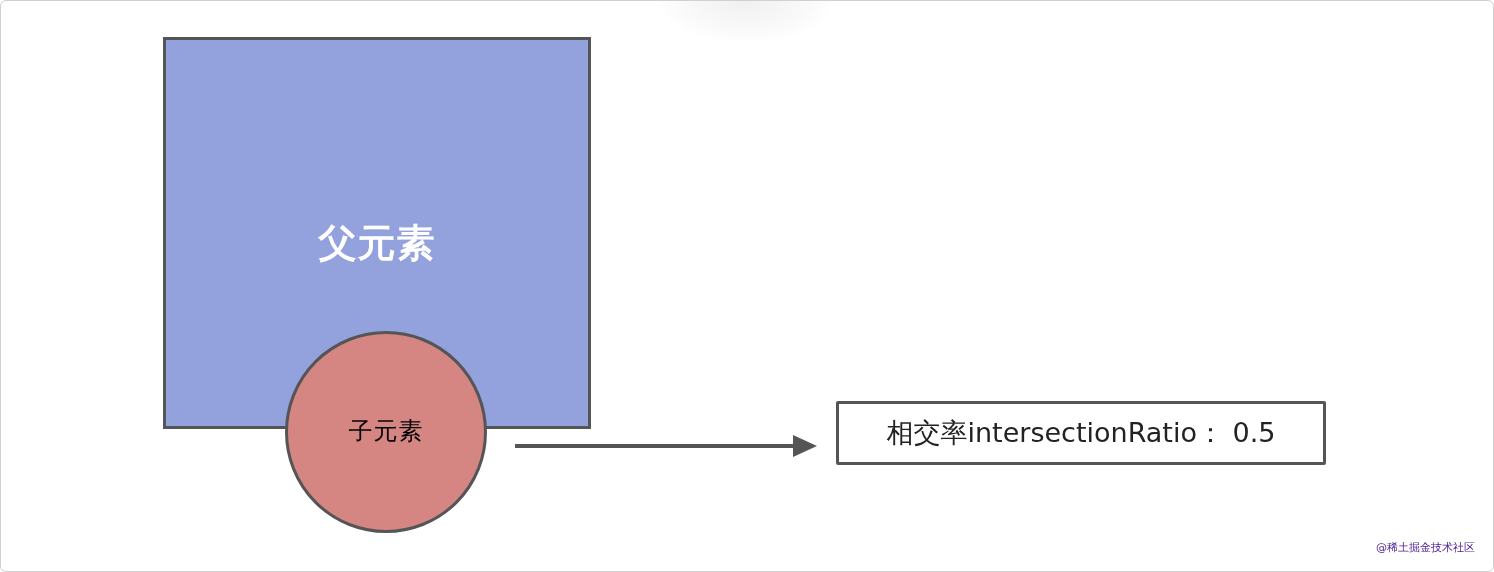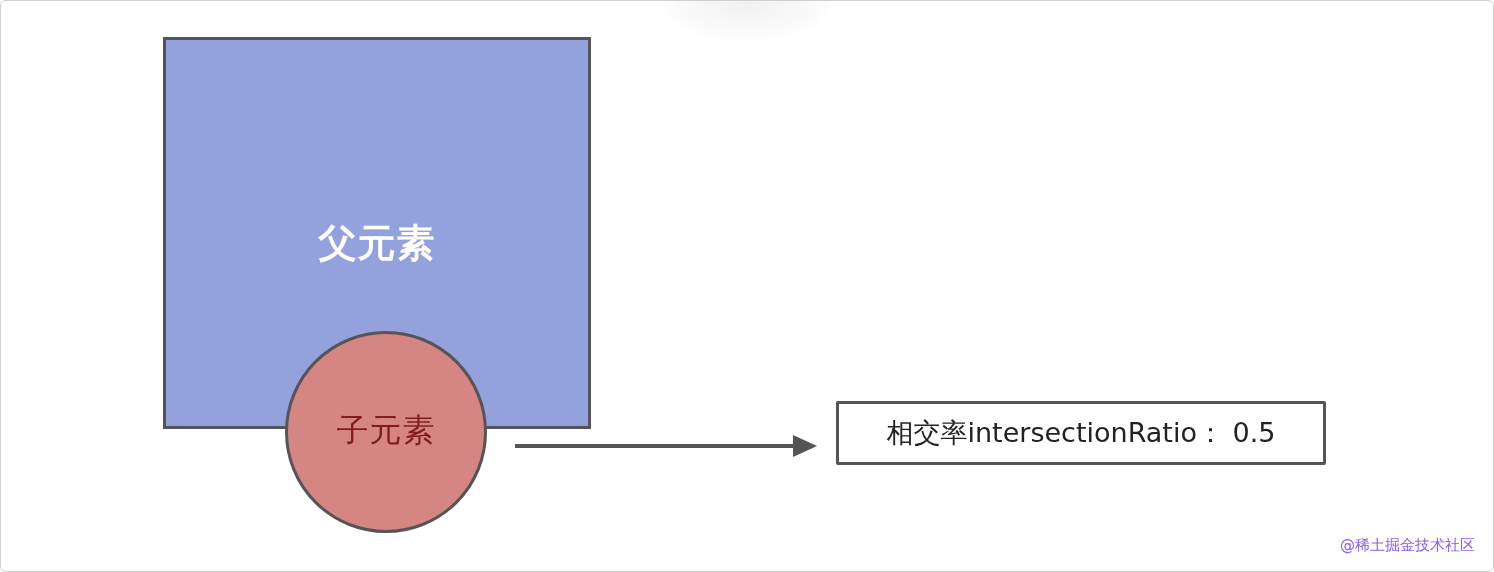--- a/index.html
+++ b/index.html
@@ -65,22 +65,22 @@
       width: 196px;
       height: 196px;
       border-radius: 50%;
       background: #d68682;
       border: 3px solid #555558;
       display: flex;
       align-items: center;
       justify-content: center;
     }
     .child-label {
-      color: #7f1d1d;
-      font-size: 32px;
+      color: #000000;
+      font-size: 24px;
       letter-spacing: 1px;
       margin-top: -2px;
     }
     .arrow {
       position: absolute;
       left: 514px;
       top: 432px;
       width: 304px;
       height: 26px;
     }
@@ -99,22 +99,22 @@
     }
     .ratio-label {
       color: #222222;
       font-size: 27px;
       white-space: nowrap;
     }
     .watermark {
       position: absolute;
       right: 18px;
       bottom: 16px;
-      color: #8b5cf6;
-      font-size: 15px;
+      color: #4c1d95;
+      font-size: 11px;
       white-space: nowrap;
     }
   </style>
 </head>
 <body>
 
 <div class="frame">
   <div class="top-shadow"></div>
 
   <div class="parent-box">

